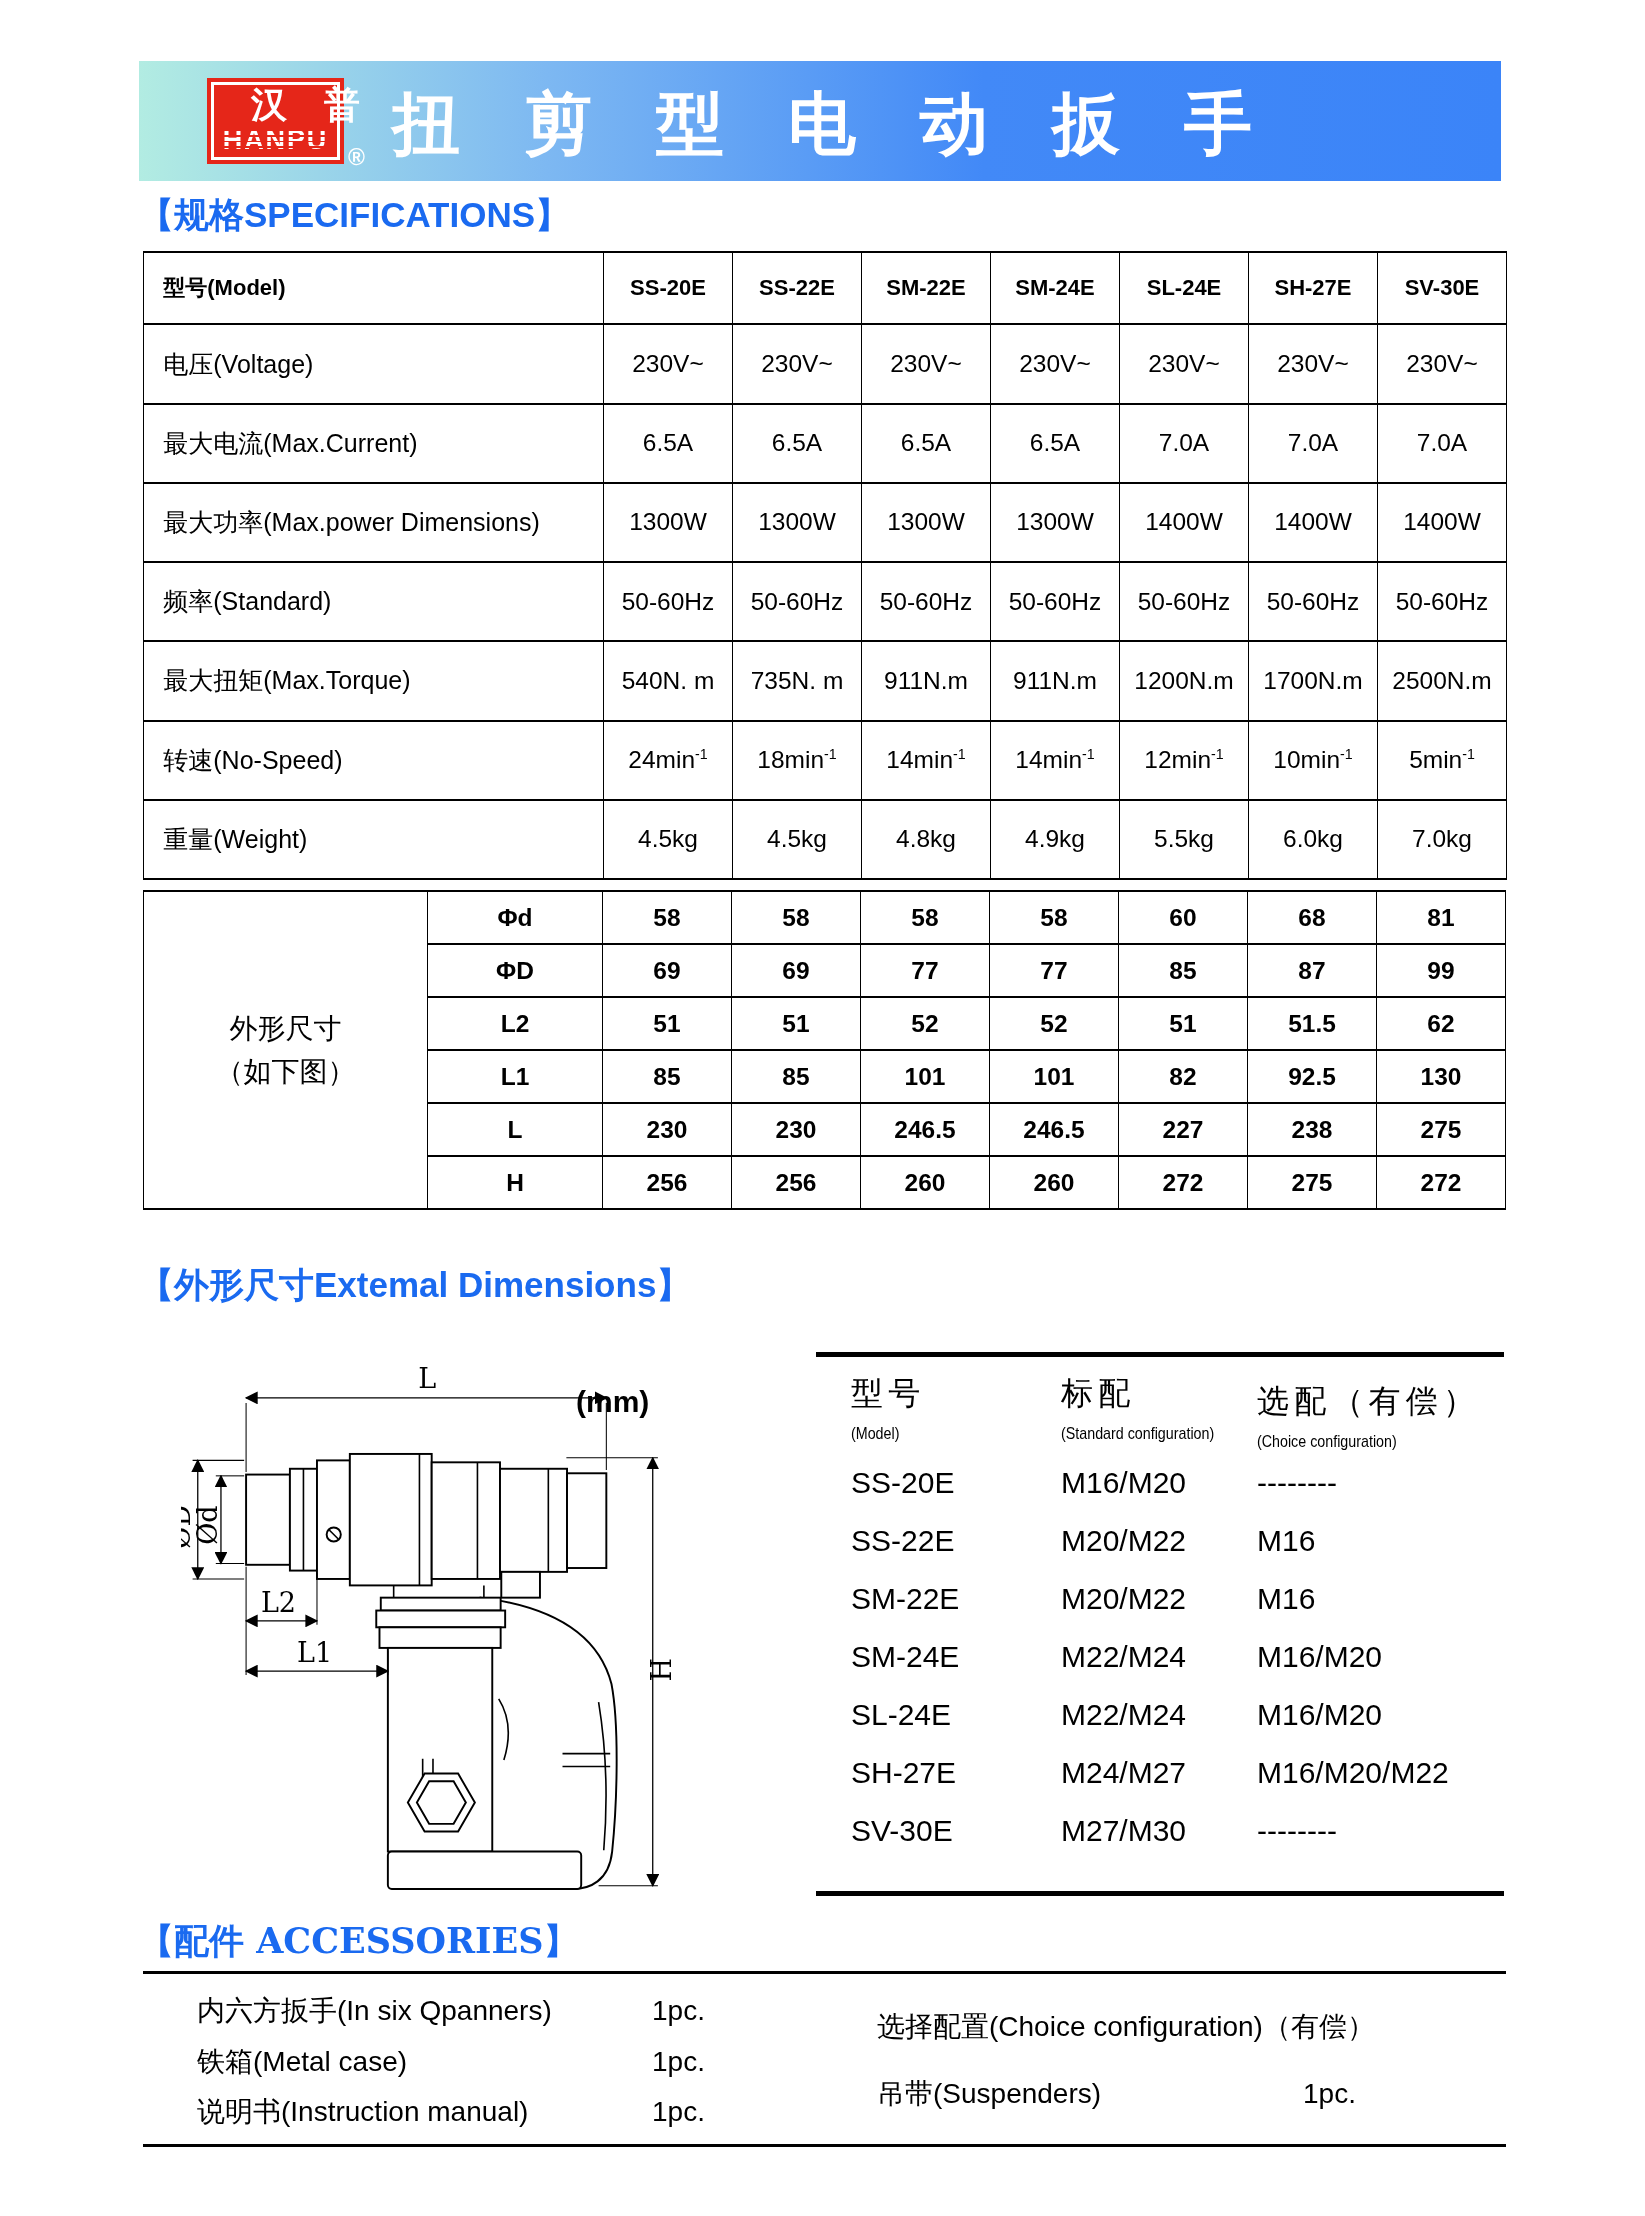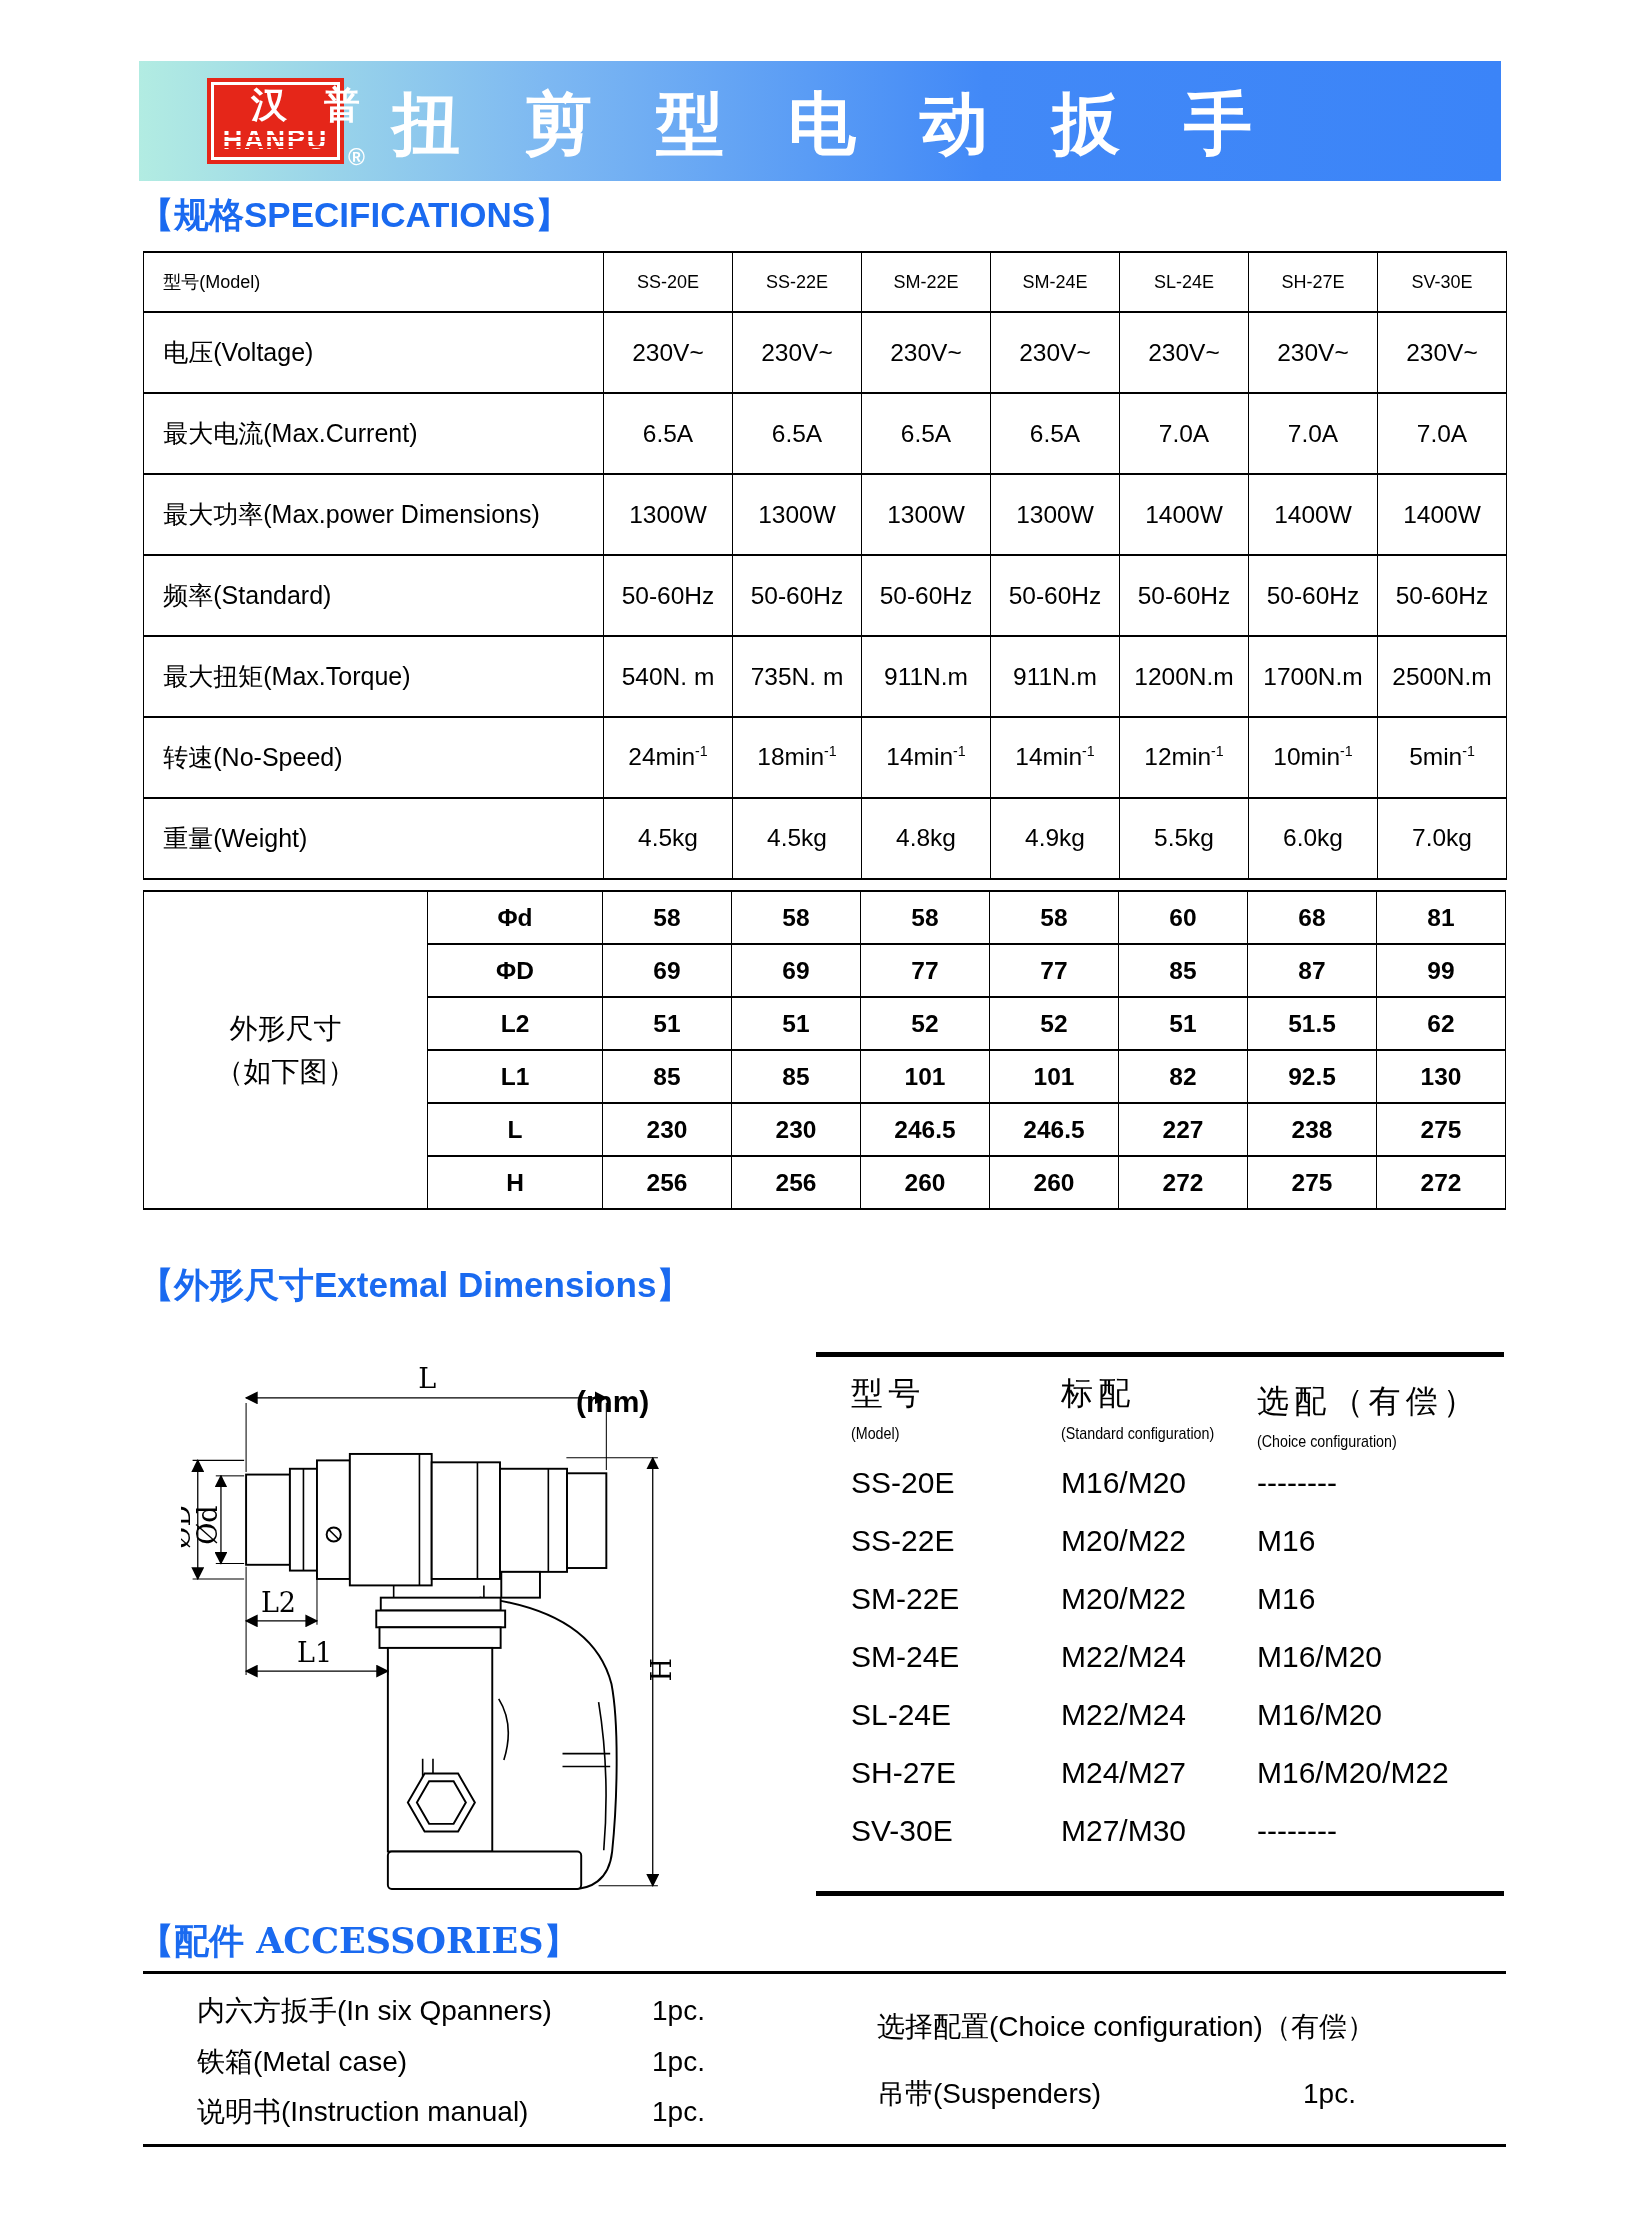--- a/index.html
+++ b/index.html
@@ -28,21 +28,21 @@
   .sec-title{position:absolute;color:#1a6af0;font-weight:bold;font-size:35px;white-space:nowrap;}
   .sec-title.serif{font-family:"DejaVu Serif","Liberation Serif",serif;}
 
   
   table{border-collapse:collapse;table-layout:fixed;}
   .spec-table{position:absolute;left:143px;top:251px;width:1363px;height:629px;border:1.9px solid #000;}
   .dim-table{position:absolute;left:143px;top:890px;width:1363px;height:320px;border:1.9px solid #000;}
   .spec-table td,.dim-table td{border:1.3px solid #000;border-top-width:2.6px;border-bottom-width:2.6px;
         text-align:center;vertical-align:middle;font-size:24.5px;padding:0;overflow:hidden;}
   .spec-table td.lbl{text-align:left;padding-left:19.3px;font-weight:normal;font-size:25px;}
-  .spec-table tr.hdr td{font-weight:normal;font-size:18px;}
+  .spec-table tr.hdr td{font-weight:bold;font-size:22px;}
   .dim-table td{font-weight:bold;}
   .dim-table td.big{font-family:"DejaVu Serif","Liberation Serif",serif;font-weight:normal;
         font-size:28px;line-height:1.55;}
   sup{font-size:58%;vertical-align:super;}
 
   
   .rule{position:absolute;background:#000;}
 
   
   .socket-header{position:absolute;left:851px;top:1372px;width:653px;height:97px;}

